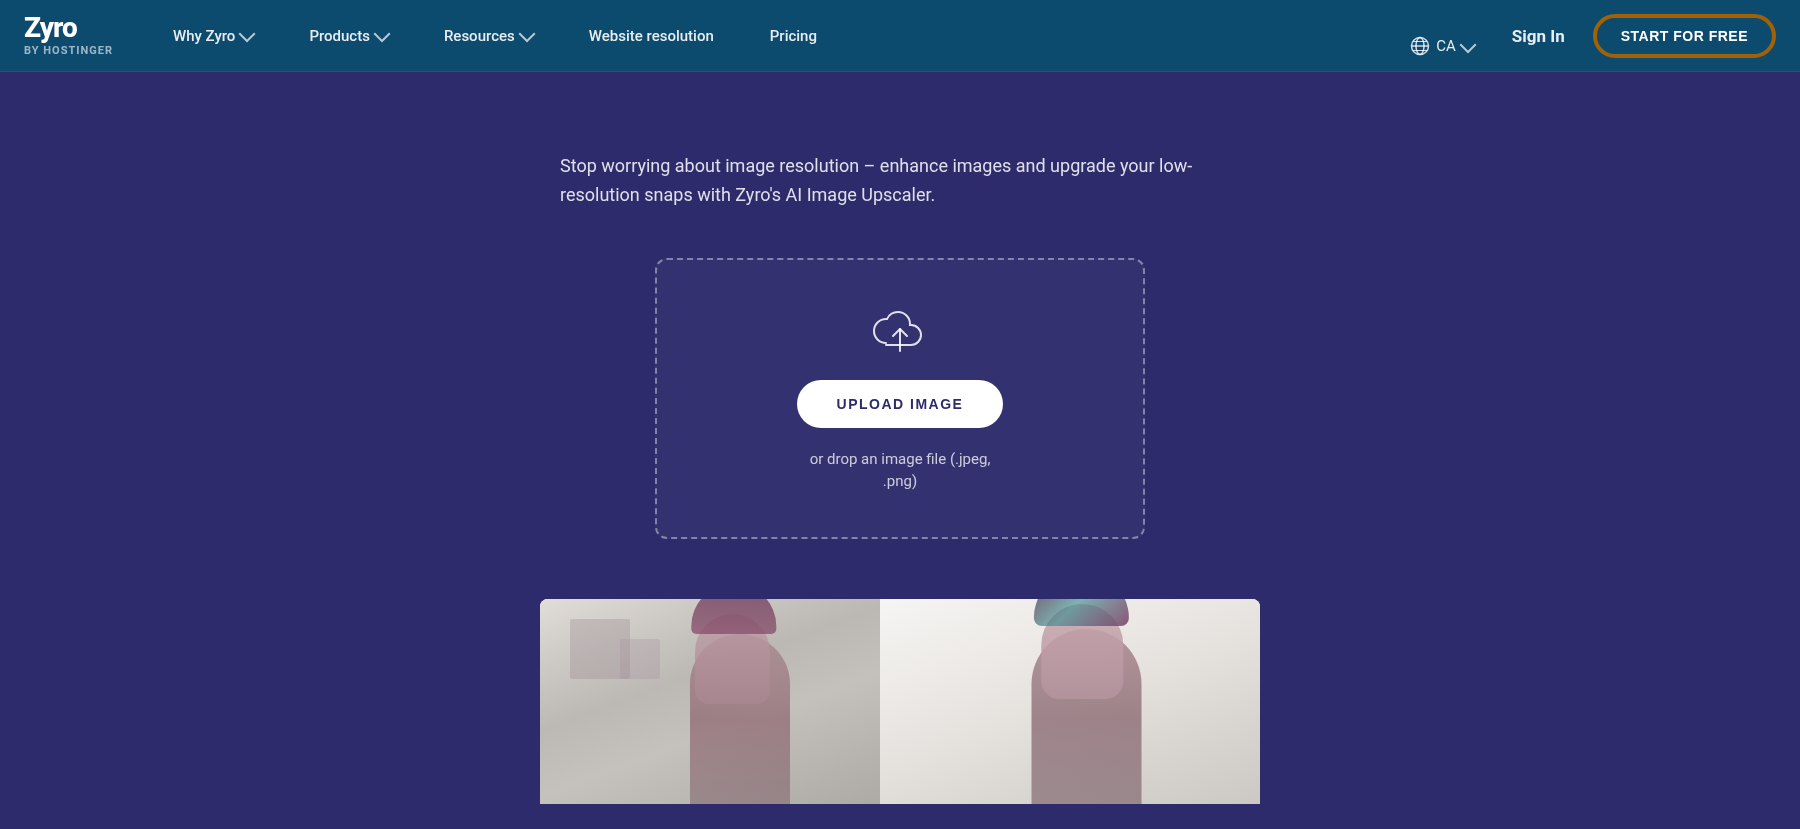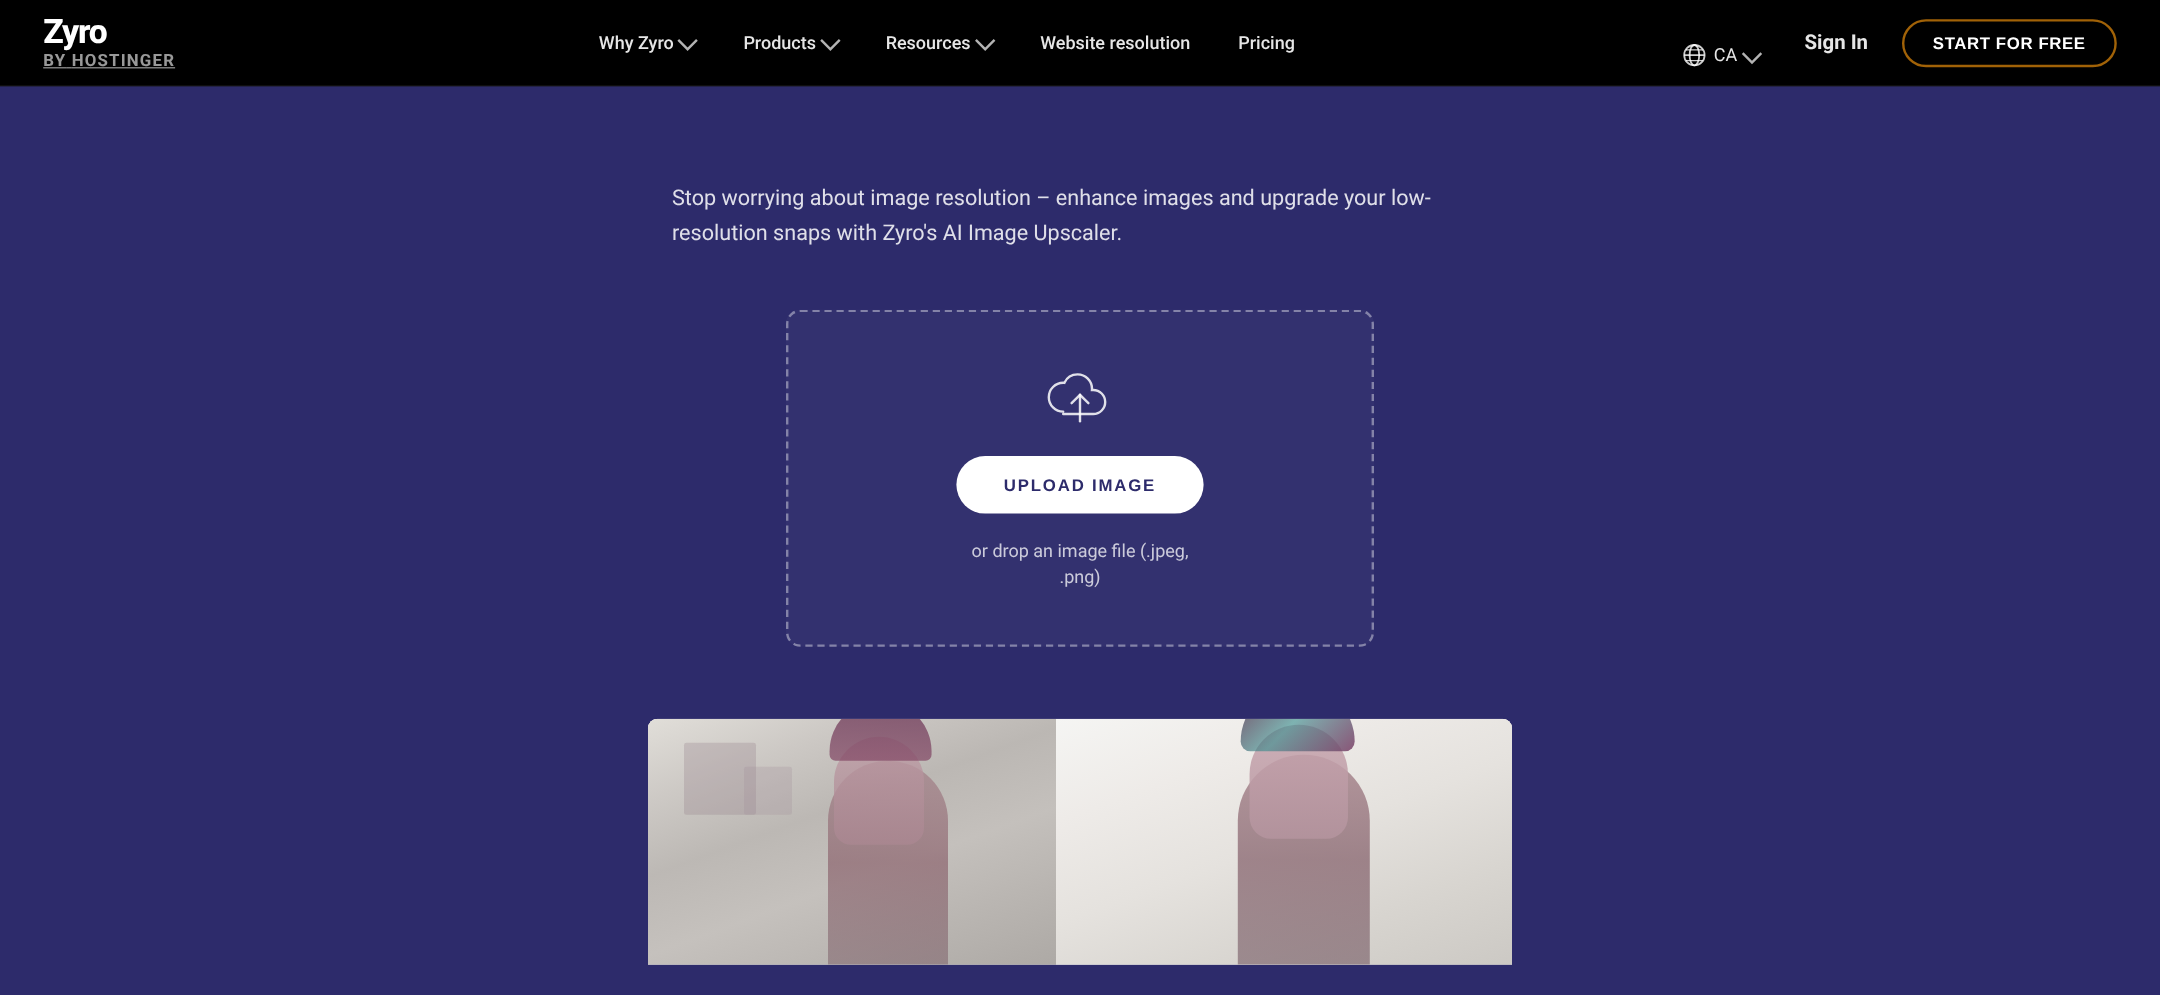--- a/index.html
+++ b/index.html
@@ -9,56 +9,54 @@
       color: #ffffff;
       width: 1800px;
       min-height: 829px;
       overflow-x: hidden;
     }
 
     
     .navbar {
       display: flex;
       align-items: center;
-      padding: 0 36px;
+      padding: 0 24px;
       height: 72px;
-      background-color: #000000;
+      background-color: #0c4a6e;
       border-bottom: 1px solid rgba(255,255,255,0.08);
     }
     .logo-area {
       display: flex;
       flex-direction: column;
       align-items: flex-start;
       margin-right: 40px;
       cursor: pointer;
     }
     .logo-zyro {
       font-size: 28px;
       font-weight: 800;
       color: #ffffff;
       letter-spacing: -1px;
       line-height: 1;
     }
     .logo-sub {
-      font-size: 14px;
+      font-size: 11px;
       color: rgba(255,255,255,0.6);
       letter-spacing: 1px;
       margin-top: 2px;
-      text-decoration: underline;
     }
     .logo-sub span {
       font-weight: 700;
     }
 
     .nav-links {
       display: flex;
       align-items: center;
-      gap: 0;
+      gap: 16px;
       flex: 1;
-      justify-content: center;
     }
     .nav-item {
       display: flex;
       align-items: center;
       gap: 6px;
       padding: 0 20px;
       height: 72px;
       color: rgba(255,255,255,0.9);
       font-size: 15px;
       font-weight: 500;
@@ -94,21 +92,21 @@
 
     .signin-btn {
       color: rgba(255,255,255,0.9);
       font-size: 17px;
       font-weight: 700;
       cursor: pointer;
       padding: 6px 12px;
     }
 
     .start-btn {
-      border: 2px solid #a16207;
+      border: 4px solid #a16207;
       border-radius: 30px;
       padding: 10px 24px;
       color: #ffffff;
       font-size: 14px;
       font-weight: 700;
       letter-spacing: 0.5px;
       cursor: pointer;
       background: transparent;
       white-space: nowrap;
     }

